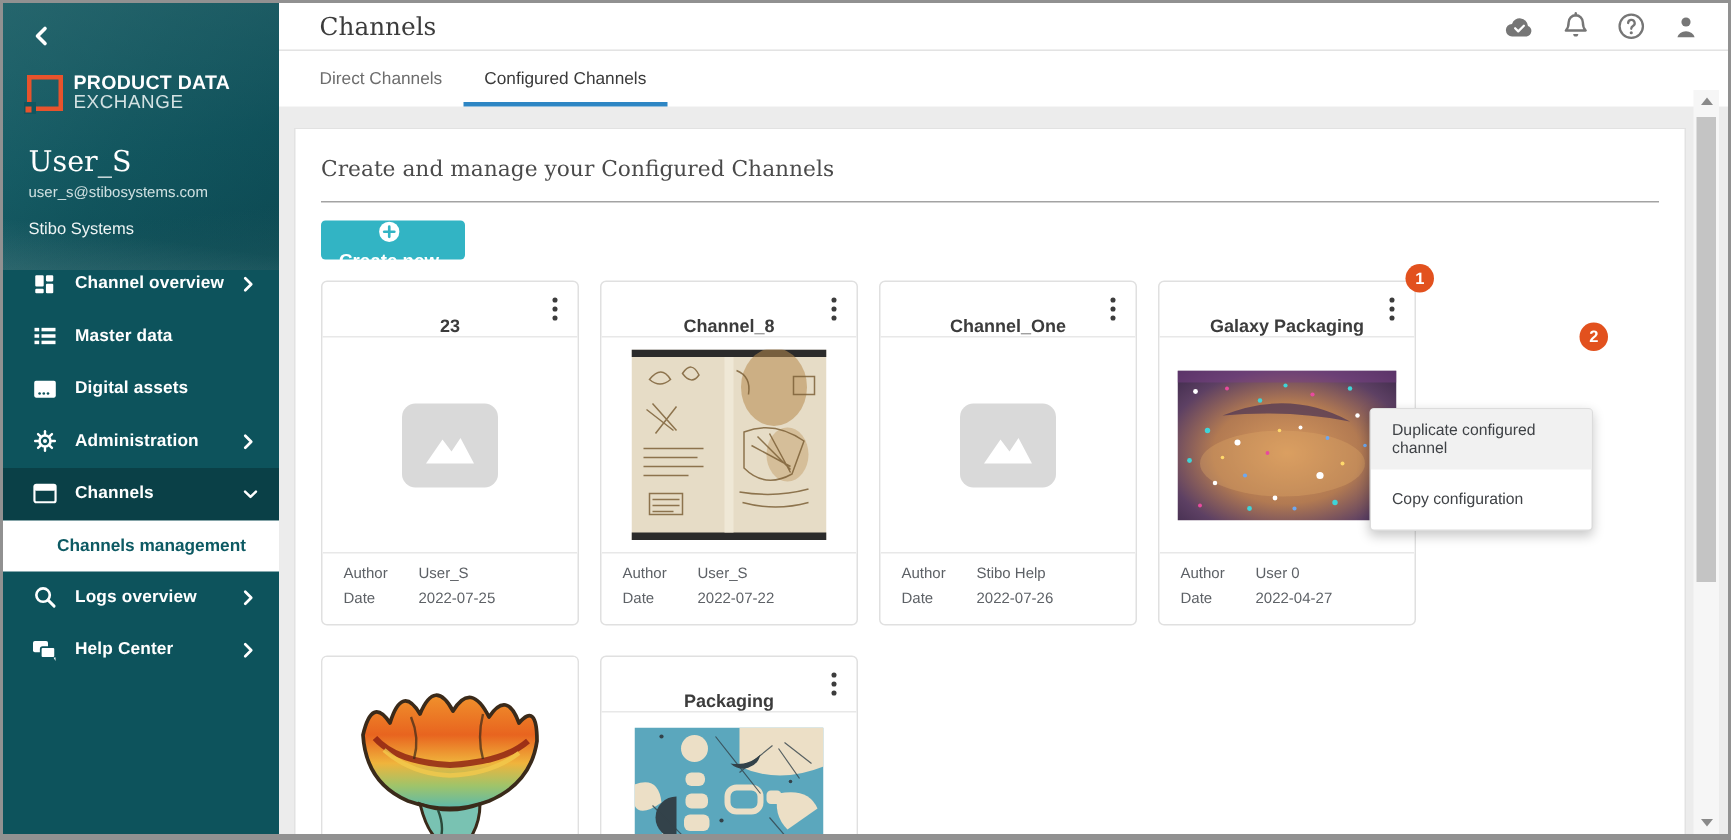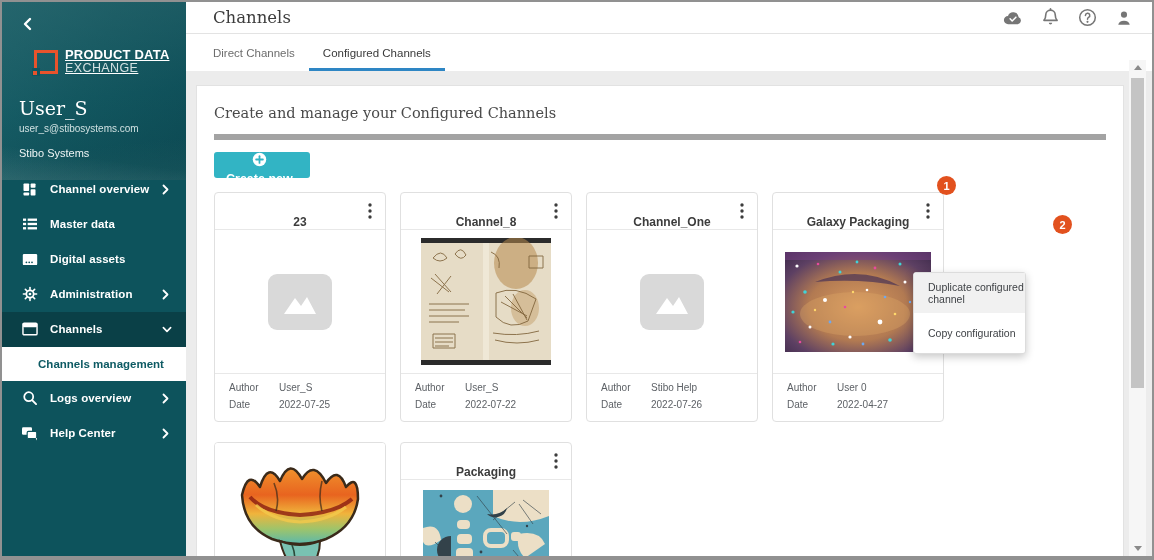--- a/index.html
+++ b/index.html
@@ -12,21 +12,21 @@
   .side-photo { position:absolute; inset:0 0 auto 0; height:178px;
     background:
       linear-gradient(170deg, rgba(46,102,108,.55) 0%, rgba(20,76,84,.2) 55%, rgba(10,60,68,.35) 100%),
       linear-gradient(115deg, #1a646d 0%, #125962 45%, #0d4f59 100%);
   }
   .side-photo::after { content:""; position:absolute; left:0; right:0; bottom:0; height:52px;
     background:linear-gradient(8deg, rgba(180,200,200,.14) 0%, rgba(180,200,200,0) 45%),
                linear-gradient(-6deg, rgba(30,90,96,.55) 0%, rgba(30,90,96,0) 60%); }
   .side-inner { position:relative; z-index:2; }
   .collapse-btn { position:absolute; top:14px; left:18px; width:18px; height:18px; cursor:pointer; }
-  .logo-row { display:flex; align-items:flex-start; padding:46px 0 0 32px;text-decoration:underline; }
+  .logo-row { display:flex; align-items:flex-start; padding:46px 0 0 16px; }
   .logo-mark { position:relative; width:24px; height:24px; border:3px solid #e8532c; flex:0 0 24px; margin-top:2px; }
   .logo-mark::before { content:""; position:absolute; left:-5px; bottom:-5px; width:8px; height:8px; background:#0f5660; }
   .logo-mark::after { content:""; position:absolute; left:-4px; bottom:-4px; width:4px; height:4px; background:#e8532c; }
   .logo-text { margin-left:7px; line-height:1.05; }
   .logo-line1 { font-size:13px; font-weight:bold; letter-spacing:.2px; color:#fff; }
   .logo-line2 { font-size:12.5px; font-weight:400; letter-spacing:.4px; color:#d4e2e3; }
   .user-block { padding:22px 0 0 17px; }
   .user-name { font-family:"DejaVu Serif","Liberation Serif",serif; font-size:19px; color:#fff; }
   .user-email { font-size:10px; color:#cfe0e1; margin-top:4px; }
   .user-company { font-size:11px; color:#eef4f4; margin-top:13px; }
@@ -43,38 +43,38 @@
   .main { flex:1; position:relative; background:#ececec; display:flex; flex-direction:column; overflow:hidden; }
   .topbar { height:31px; background:#fff; display:flex; align-items:center; flex:0 0 31px; }
   .page-title { font-family:"DejaVu Serif","Liberation Serif",serif; font-size:16.5px; color:#3c3c3c; margin-left:27px; flex:1; }
   .top-icons { display:flex; align-items:center; gap:17px; margin-right:18px; }
   .ticon { width:20px; height:20px; cursor:pointer; display:flex; align-items:center; justify-content:center; }
   .tabbar { height:38px; background:#fff; border-top:1px solid #e3e3e3; display:flex; align-items:flex-end; padding-left:13px; flex:0 0 38px; }
   .tab { font-size:11.5px; padding:10px 14px 9px; color:#6d6d6d; cursor:pointer; border-bottom:3px solid transparent; }
   .tab.active { color:#3a3a3a; border-bottom-color:#2e86c4; }
   .content { flex:1; position:relative; }
   .panel { position:absolute; left:10px; top:14px; width:928px; height:700px; background:#fff; border:1px solid #e2e2e2; padding:12px 17px; }
-  .panel-heading { font-family:"DejaVu Serif","Liberation Serif",serif; font-size:14.5px; color:#4a4a4a; padding:7px 0 13px 0; border-bottom:6px solid #a3a3a3; }
+  .panel-heading { font-family:"DejaVu Serif","Liberation Serif",serif; font-size:14.5px; color:#4a4a4a; padding:7px 0 13px 0; border-bottom:1px solid #a3a3a3; }
   .create-btn { margin-top:12px; display:inline-flex; align-items:center; gap:5px; background:#32b4c4; color:#fff;
     border:none; border-radius:3px; height:26px; padding:0 17px 0 12px; font-size:12.5px; font-weight:bold; cursor:pointer; font-family:inherit;flex-direction:column; }
   .cards { display:flex; flex-wrap:wrap; gap:20px 14px; margin-top:14px; width:758px; }
   .card { width:172px; height:230px; background:#fff; border:1px solid #e0e0e0; border-radius:4px; overflow:hidden; }
   .card-head { height:37px; display:flex; align-items:flex-end; position:relative; border-bottom:1px solid #e8e8e8; }
   .card-title { flex:1; text-align:center; font-size:12px; font-weight:bold; color:#3c3c3c; padding:0 22px; white-space:nowrap; overflow:hidden; }
   .kebab { position:absolute; right:4px; top:7px; width:22px; height:22px; display:flex; align-items:center; justify-content:center; cursor:pointer; }
   .card-img { height:144px; border-bottom:1px solid #e8e8e8; display:flex; align-items:center; justify-content:center; background:#fff; overflow:hidden; }
   .card-img.align-top { align-items:flex-start; padding-top:10px; }
   .card-foot { padding:8px 0 0 14px; }
   .foot-row { display:flex; font-size:10px; color:#5d6166; margin-bottom:6px; }
   .foot-label { width:38px; }
   .foot-value { margin-left:12px; }
   .ph-box { width:64px; height:56px; background:#d9d9d9; border-radius:9px; display:flex; align-items:center; justify-content:center; }
 
   
-  .ctx-menu { position:absolute; left:727px; top:201px; width:113px; background:#fff; border:1px solid #dcdcdc;
+  .ctx-menu { position:absolute; left:727px; top:201px; width:149px; background:#fff; border:1px solid #dcdcdc;
     border-radius:3px; box-shadow:0 3px 8px rgba(0,0,0,.22); z-index:30; }
   .ctx-item { height:40px; display:flex; align-items:center; padding-left:14px; font-size:10.5px; color:#3f4246; cursor:pointer; }
   .ctx-item.hl { background:#f1f1f1; }
   .badge { position:absolute; width:19px; height:19px; border-radius:50%; background:#e2511e; color:#fff; font-size:11px;
     font-weight:bold; display:flex; align-items:center; justify-content:center; z-index:40; }
   .badge-1 { left:751px; top:174px; }
   .badge-2 { left:867px; top:213px; }
 
   
   .scrollbar { position:absolute; right:6px; top:58px; bottom:0; width:17px; background:#f6f6f6; z-index:20; }

